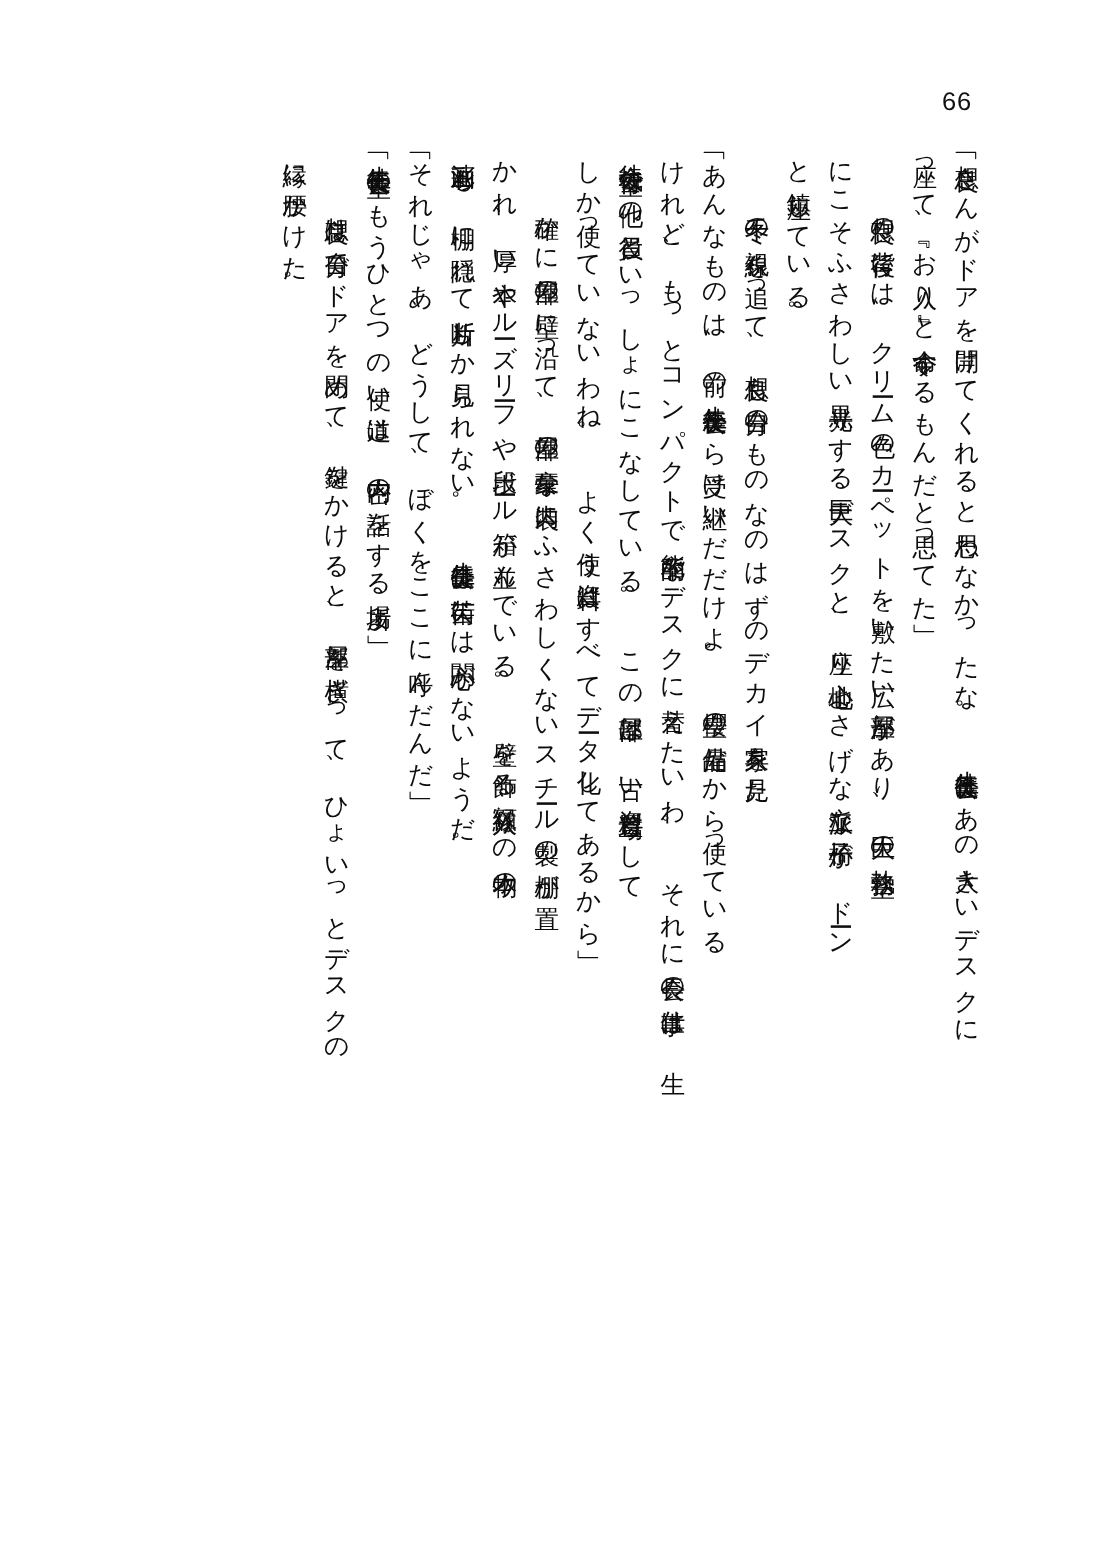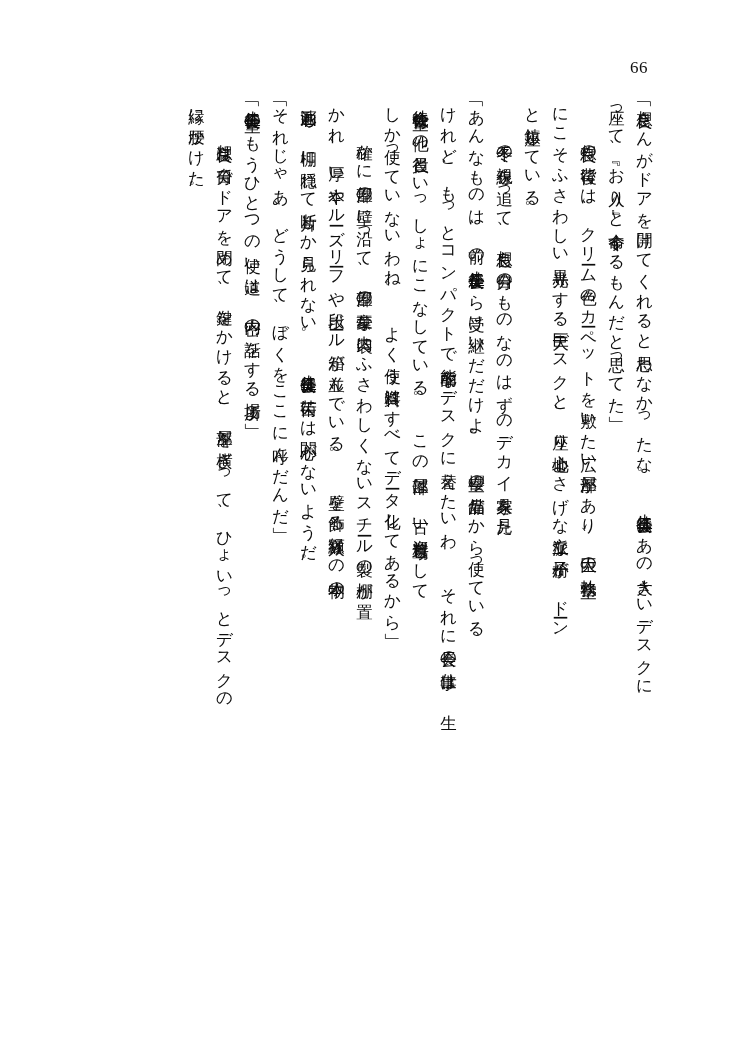--- a/index.html
+++ b/index.html
@@ -18,21 +18,21 @@
     overflow: hidden;
     box-sizing: border-box;
   }
   
   .page-number {
     position: absolute;
     top: 58px;
     right: 88px;
     font-size: 17px;
     color: #111111;
-    font-family: Liberation Serif, serif;
+    font-family: Liberation Sans, sans-serif;
     letter-spacing: 0.5px;
   }
   
   .text-block {
     position: absolute;
     top: 96px;
     right: 84px;
     left: 64px;
     height: 880px;
     display: flex;

